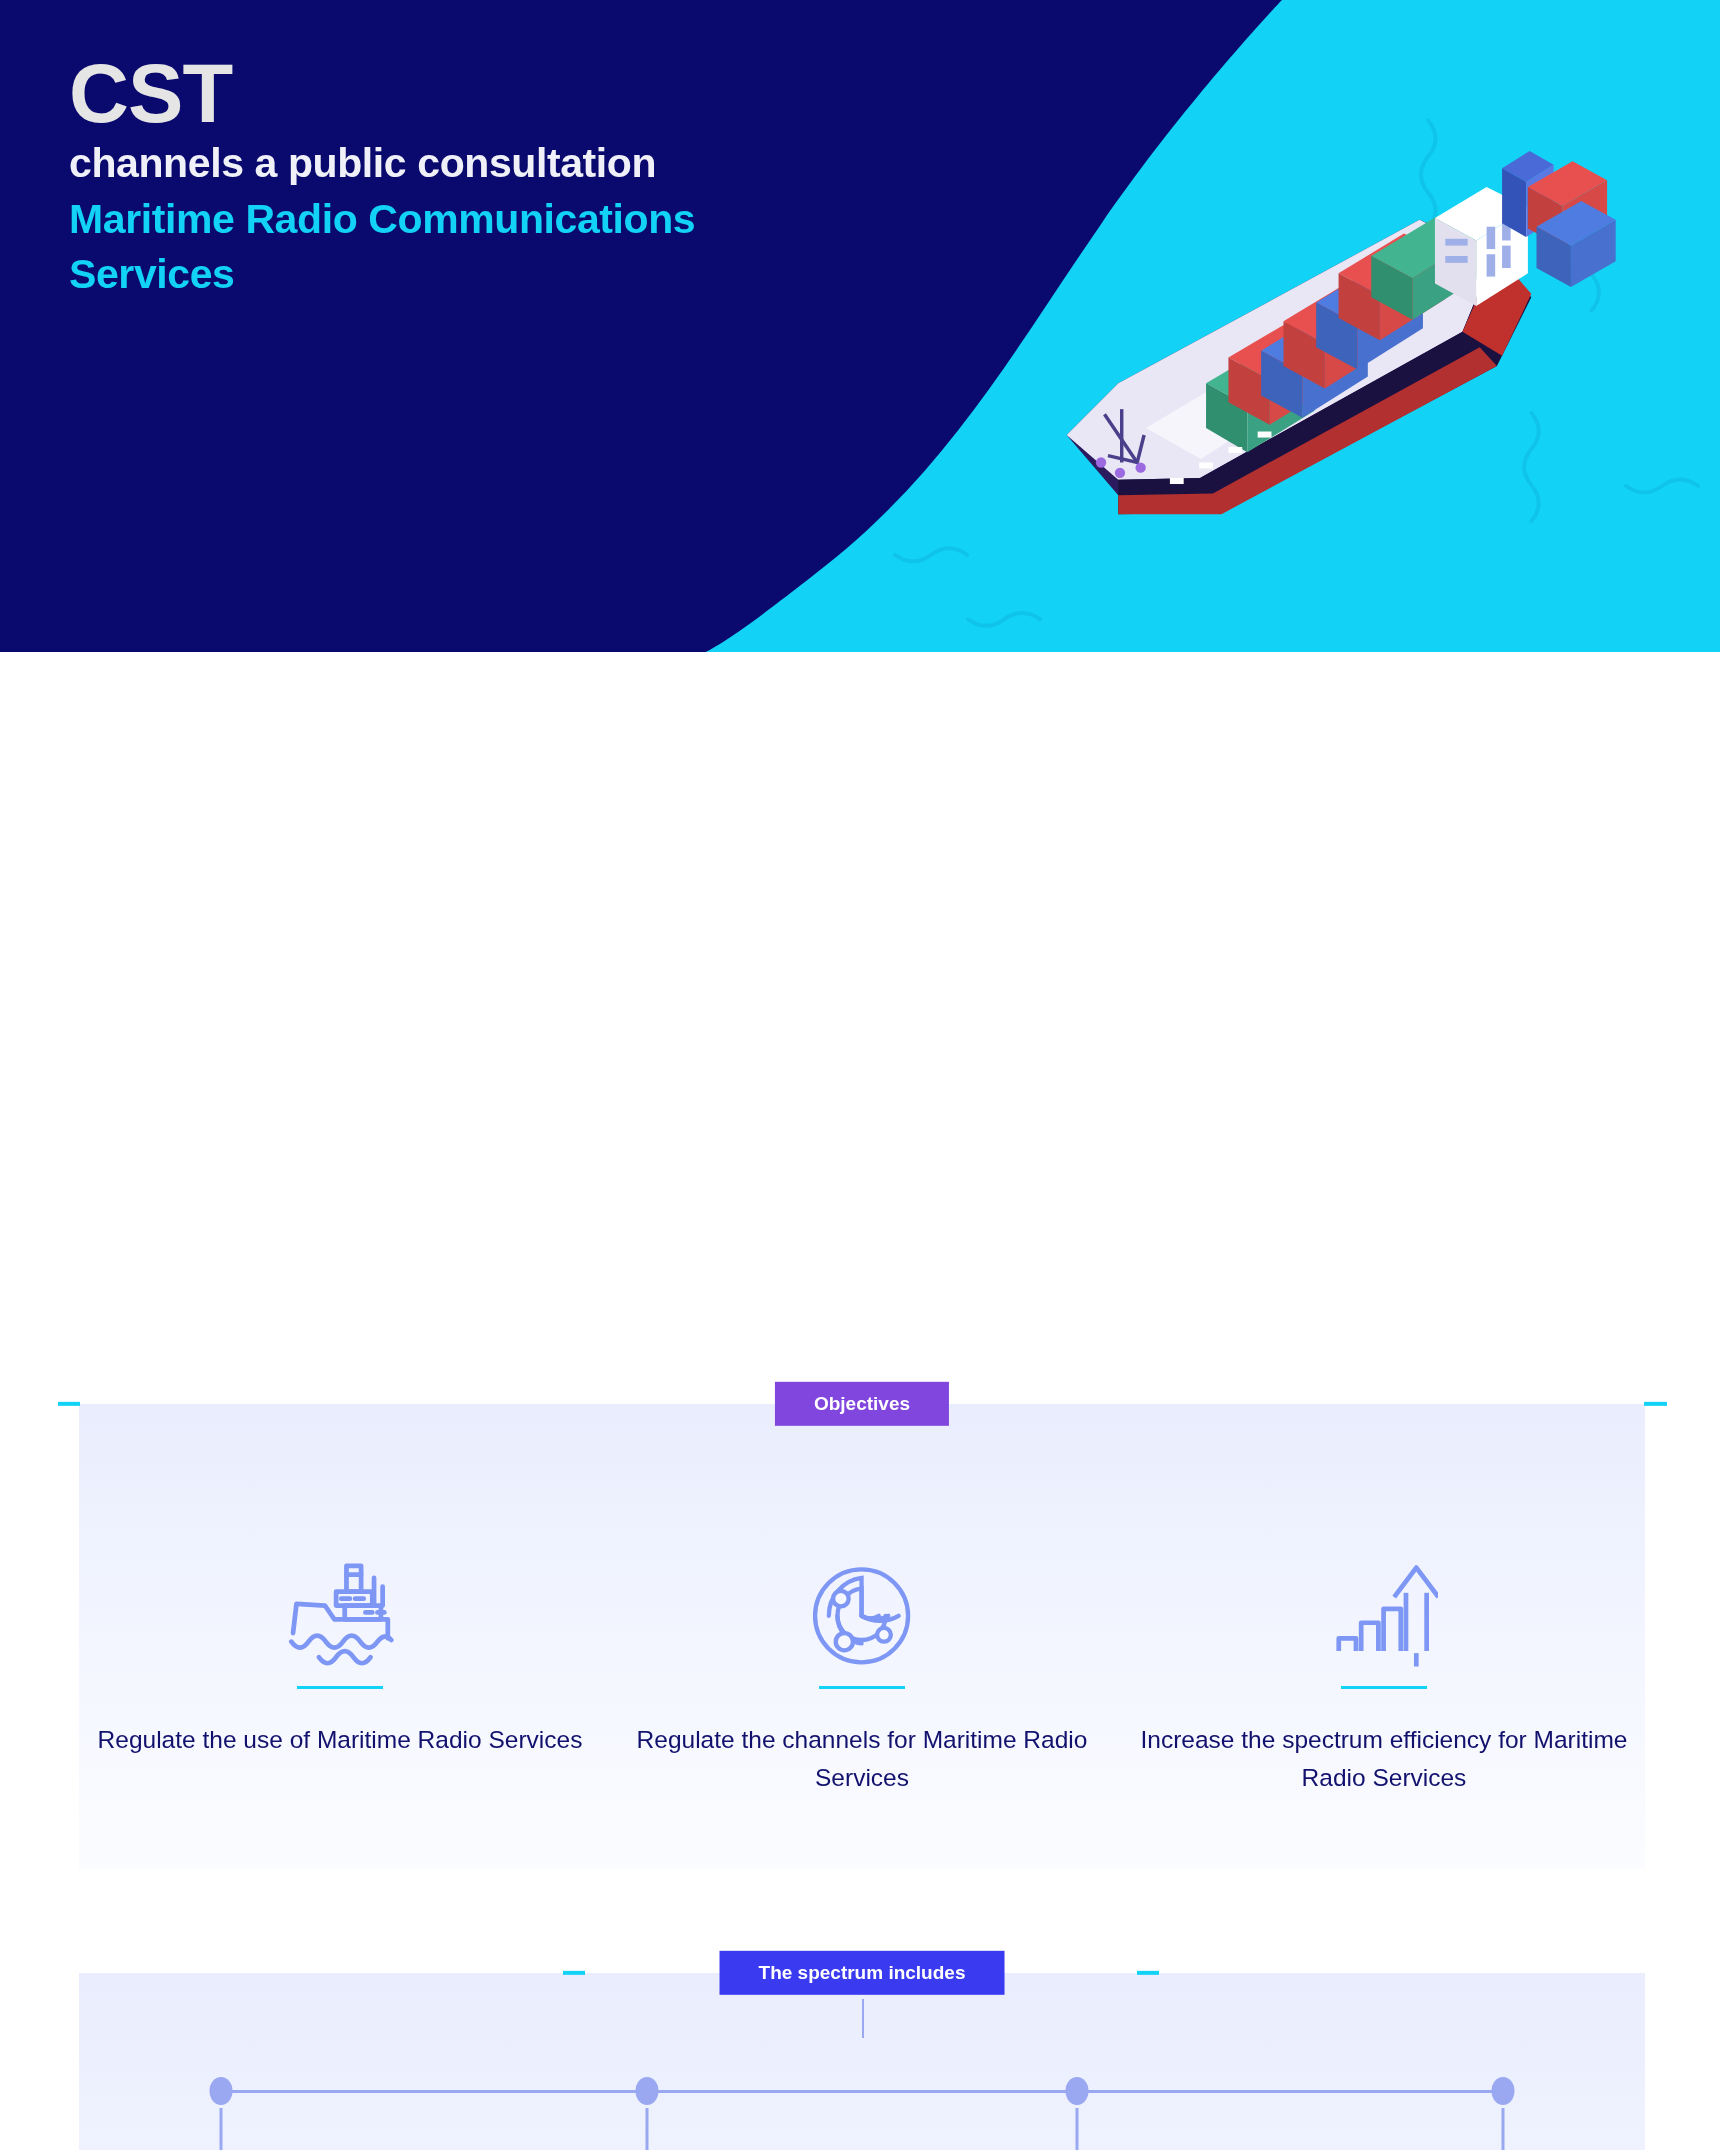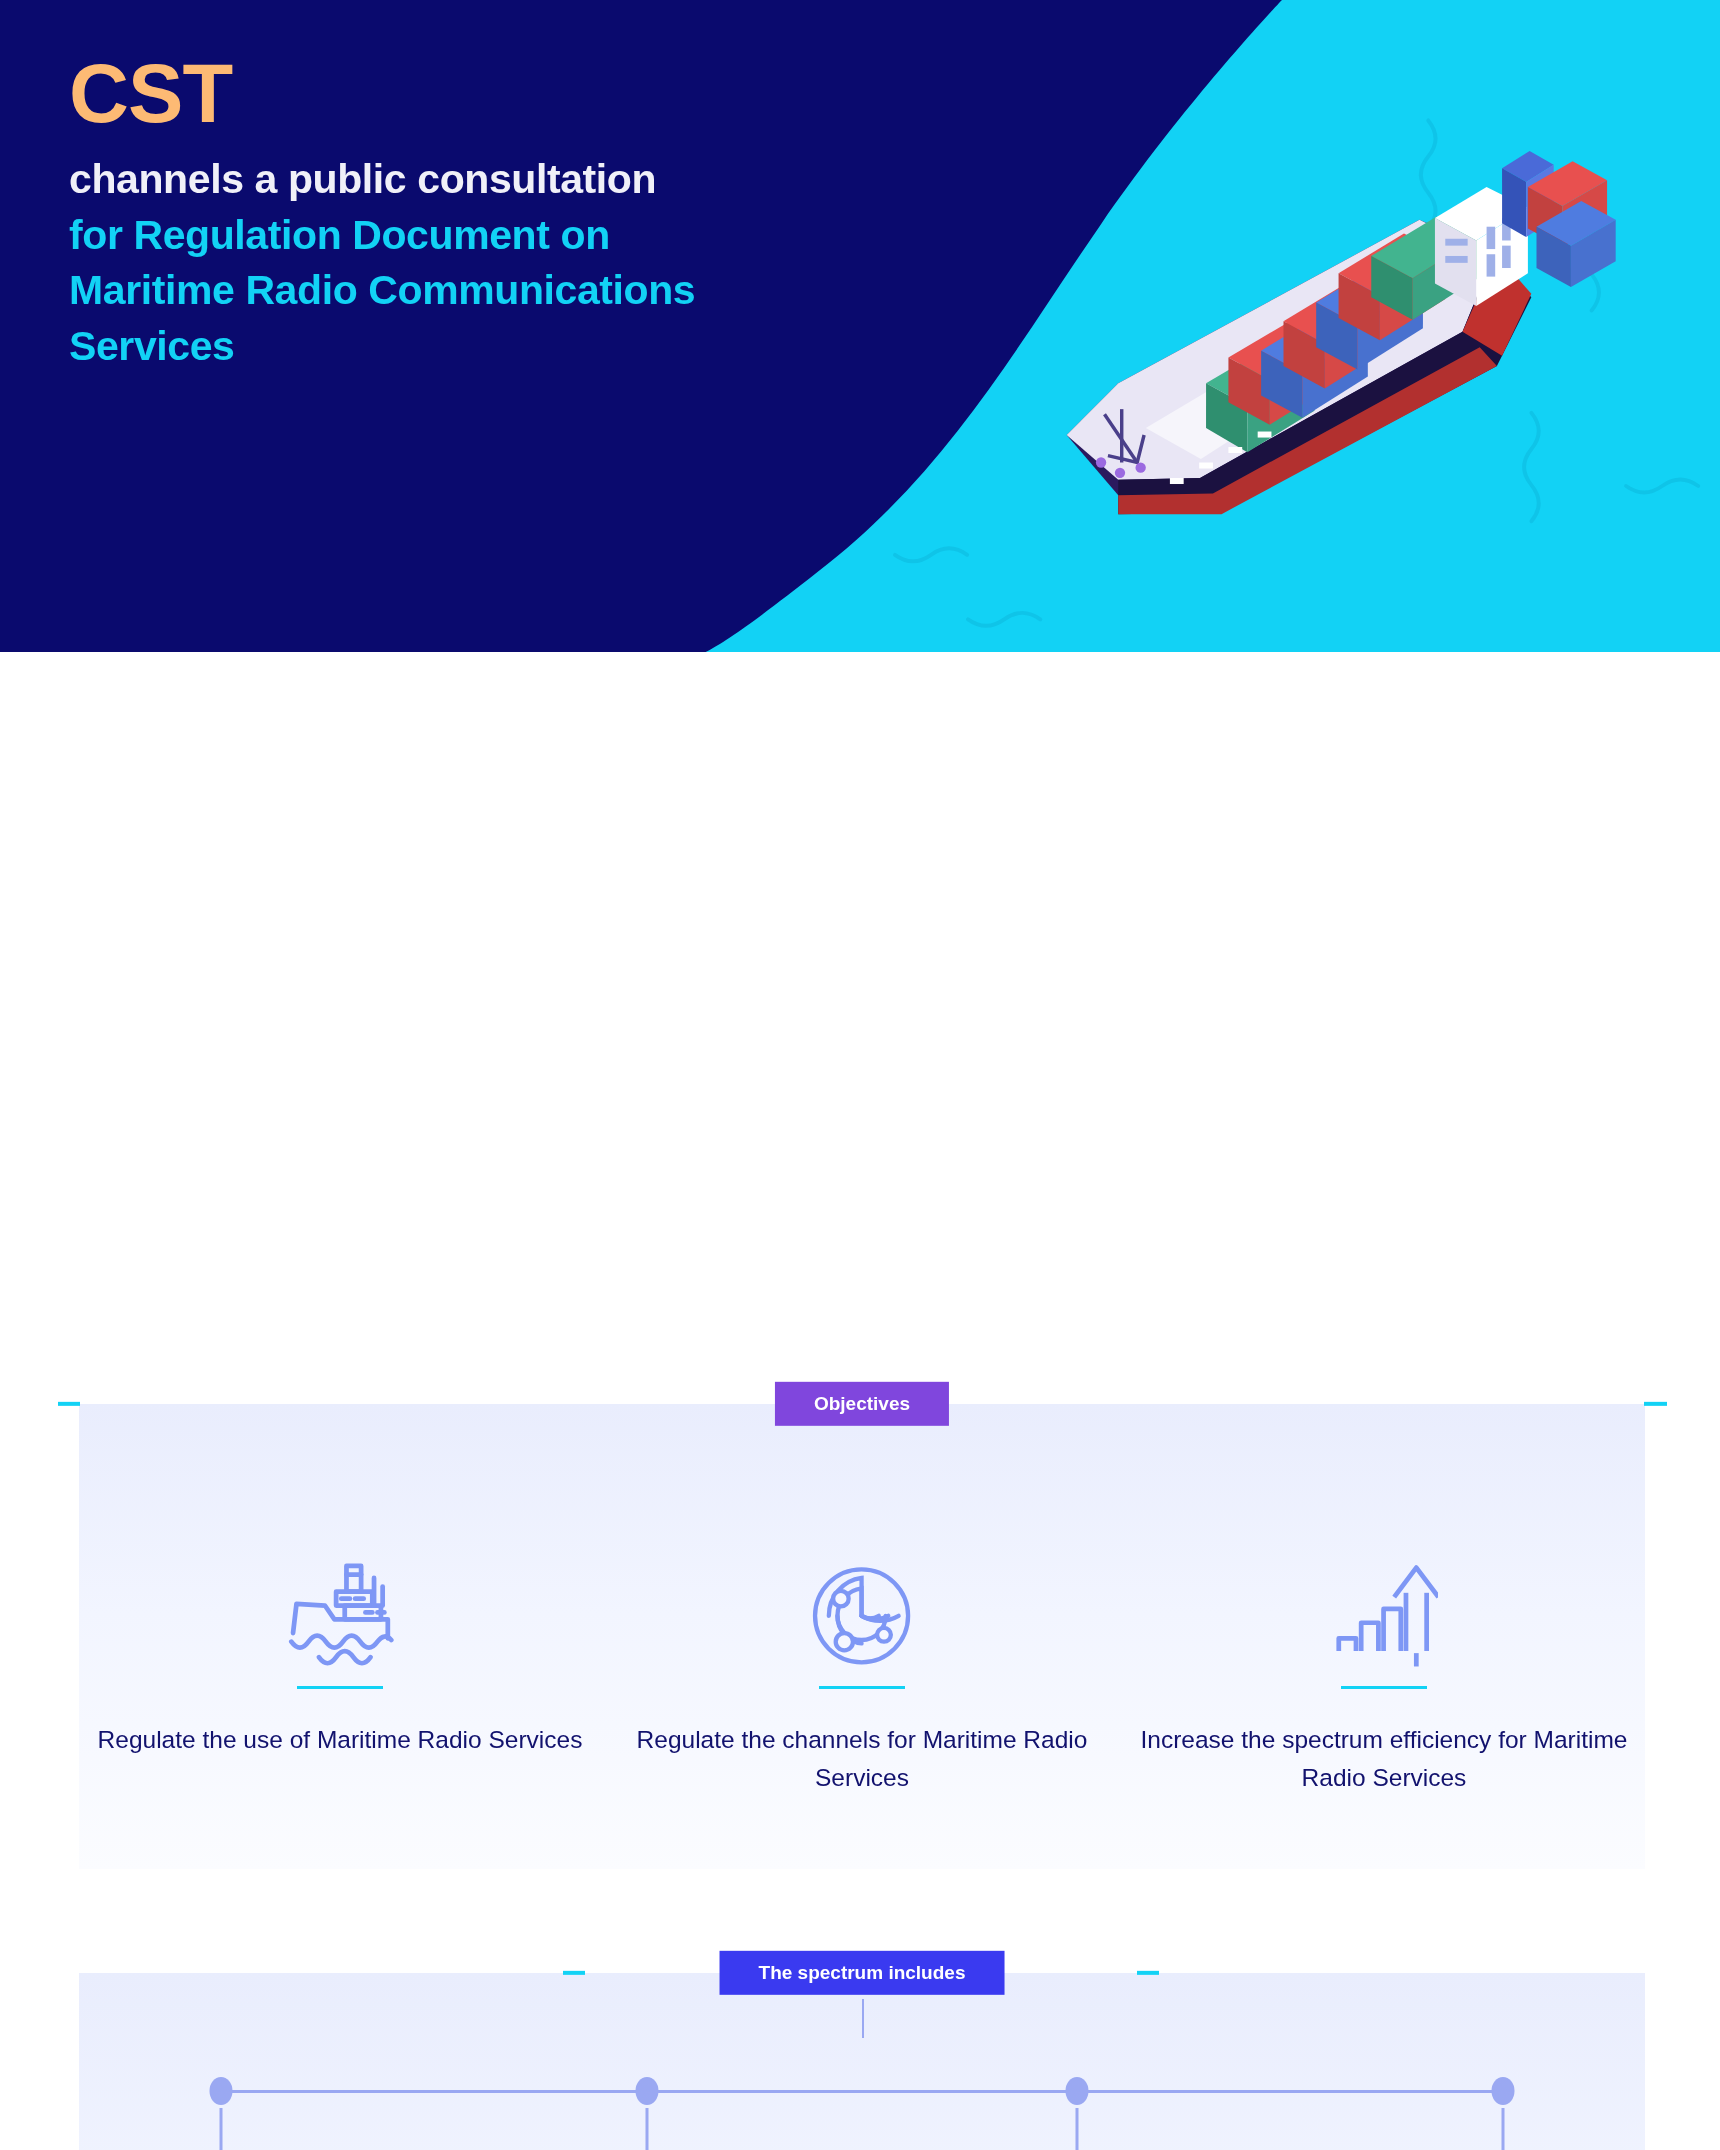--- a/index.html
+++ b/index.html
@@ -15,22 +15,22 @@
   .header {
     position: relative; width: 1721px; height: 652px;
     background: #0a0a6e; overflow: hidden;
   }
   .header-cyan { position: absolute; inset: 0; }
   .header-text {
     position: absolute; left: 69px; top: 52px; z-index: 5;
     line-height: 1.0;
   }
   .h-cst {
-    font-size: 83px; font-weight: 700; color: #fdba74;
-    letter-spacing: -0.9px; margin-bottom: 24px;
+    font-size: 83px; font-weight: 700; color: #e5e5e5;
+    letter-spacing: -0.9px; margin-bottom: 8px;
   }
   .h-line {
     font-size: 41px; font-weight: 700; letter-spacing: -0.4px;
     margin-bottom: 14.6px; white-space: nowrap;
   }
   .h-line.white { color: #f0f0f8; }
   .h-line.cyan { color: #12d2f5; }
 
   .ship { position: absolute; left: 1015px; top: 125px; z-index: 6; }
 
@@ -96,21 +96,20 @@
       <path d="M3560,960 q34,42 0,84 q-34,42 0,84 q34,42 0,84"></path>
       <path d="M2080,1290 q42,30 84,0 q42,-30 84,0"></path>
       <path d="M2250,1440 q42,30 84,0 q42,-30 84,0"></path>
       <path d="M3780,1130 q42,30 84,0 q42,-30 84,0"></path>
     </g>
   </svg>
 
   <div class="header-text">
     <div class="h-cst">CST</div>
     <div class="h-line white">channels a public consultation</div>
-    <div class="h-line cyan">for Regulation Document on</div>
     <div class="h-line cyan">Maritime Radio Communications</div>
     <div class="h-line cyan">Services</div>
   </div>
 
   <svg class="ship" width="611" height="422" viewBox="0 0 710 490">
 
     <path d="M60,360 L120,300 L470,110 L560,150 L590,190 L520,270 L220,430 L120,430 Z" fill="#2b1a5e"></path>
     <path d="M60,360 L120,300 L470,110 L556,152 L520,240 L215,410 L120,412 Z" fill="#e9e6f5"></path>
     <path d="M120,412 L215,410 L520,240 L556,152 L600,200 L560,280 L240,450 L120,452 Z" fill="#1b1140"></path>
     <path d="M560,150 L600,196 L566,268 L520,240 Z" fill="#c0312e"></path>

